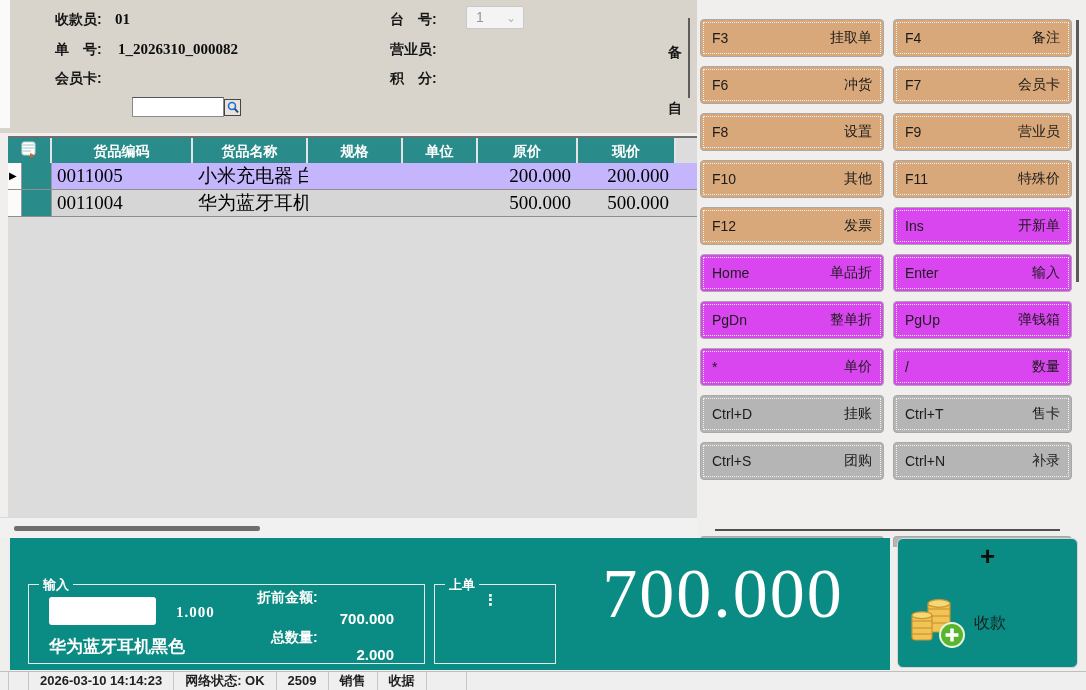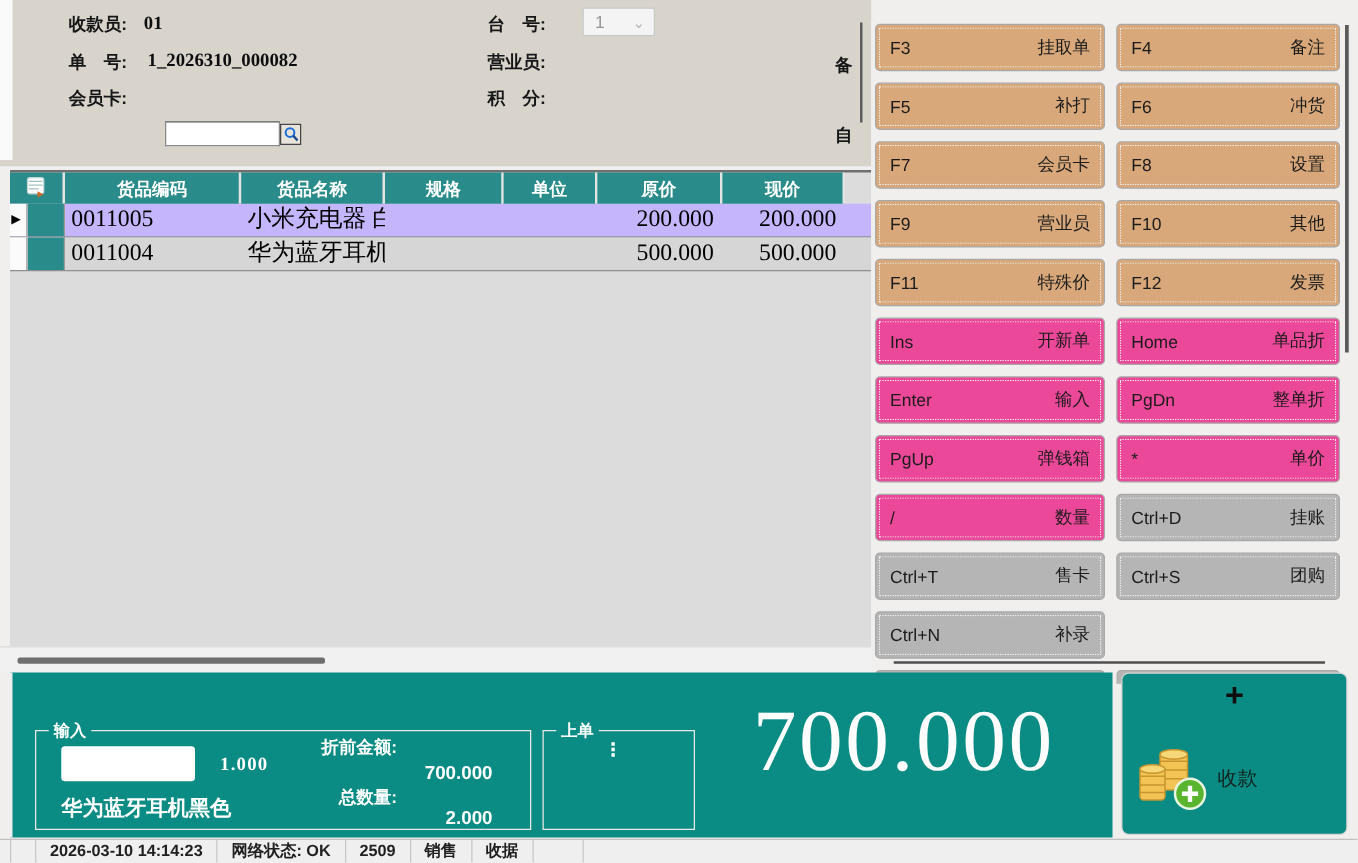--- a/index.html
+++ b/index.html
@@ -53,21 +53,21 @@
 
   
   .right-panel { position:absolute; left:697px; top:17px; width:430px; height:538px; background:#F0EFEE; }
   .btn-grid { position:absolute; left:3px; top:2px; display:grid;
               grid-template-columns:184px 179px; column-gap:9px; row-gap:9px; }
   .fkey { height:38px; border-radius:4px; border:1px solid #A8A8A8; padding:0 11px;
           display:flex; align-items:center; justify-content:space-between;
           font-size:14px; color:#1b1b1b; cursor:pointer;
           outline:1px dotted #F2F2F2; outline-offset:-4px; }
   .fkey[data-color="tan"]  { background:#D8A87A; }
-  .fkey[data-color="blue"] { background:#ec4899; }
+  .fkey[data-color="blue"] { background:#d946ef; }
   .fkey[data-color="gray"] { background:#B5B5B5; }
   .fkey .fn { font-weight:500; }
   .partial-btn { position:absolute; top:519px; height:11px; background:#B5B5B5;
                  border:1px solid #A8A8A8; border-bottom:none; border-radius:4px 4px 0 0; cursor:pointer; }
   .partial-1 { left:3px; width:184px; } .partial-2 { left:196px; width:179px; }
   .right-divider { position:absolute; left:715px; top:529px; width:345px; height:2px; background:#4F4F4F; }
   .v-scrollbar { position:absolute; left:1076px; top:20px; width:3px; height:262px; background:#5A5A5A; cursor:pointer; }
 
   
   .teal-panel { position:absolute; left:8px; top:538px; width:882px; height:132px;
@@ -190,24 +190,20 @@
   <div class="btn-grid">
     <div class="fkey" data-color="tan">
         <span class="key">F3</span>
         <span class="fn">挂取单</span>
       </div>
       <div class="fkey" data-color="tan">
         <span class="key">F4</span>
         <span class="fn">备注</span>
       </div>
       <div class="fkey" data-color="tan">
-        <span class="key">F5</span>
-        <span class="fn">补打</span>
-      </div>
-      <div class="fkey" data-color="tan">
         <span class="key">F6</span>
         <span class="fn">冲货</span>
       </div>
       <div class="fkey" data-color="tan">
         <span class="key">F7</span>
         <span class="fn">会员卡</span>
       </div>
       <div class="fkey" data-color="tan">
         <span class="key">F8</span>
         <span class="fn">设置</span>

